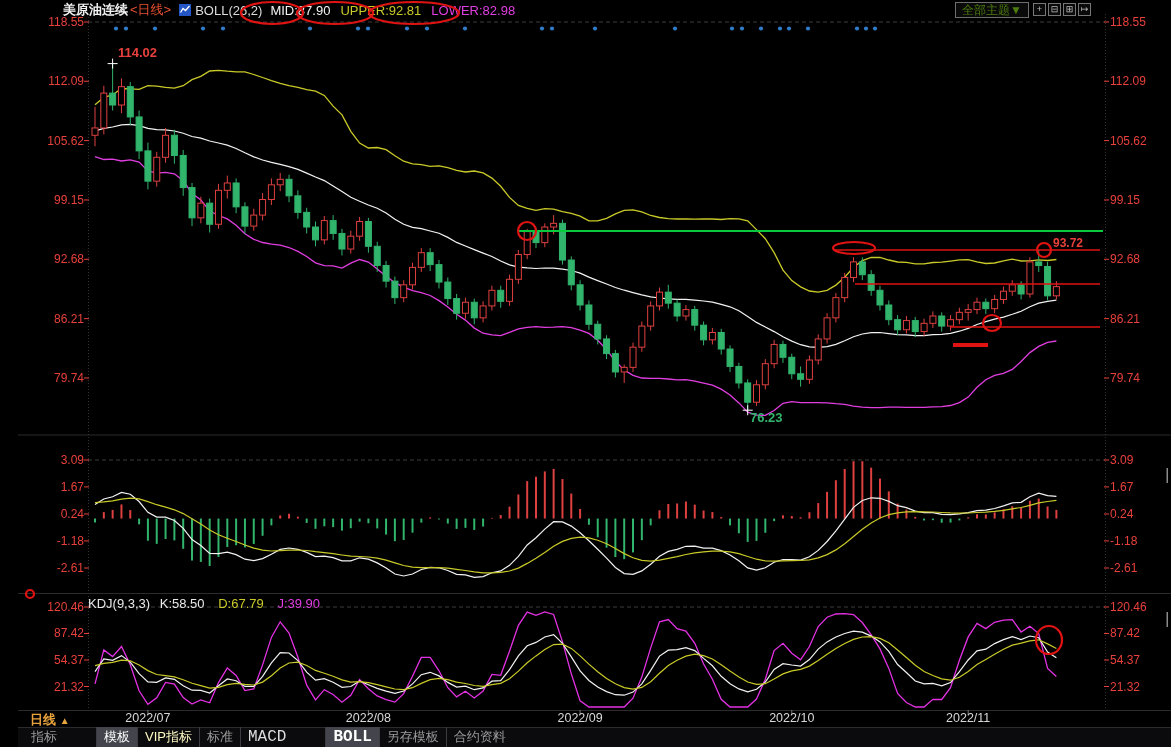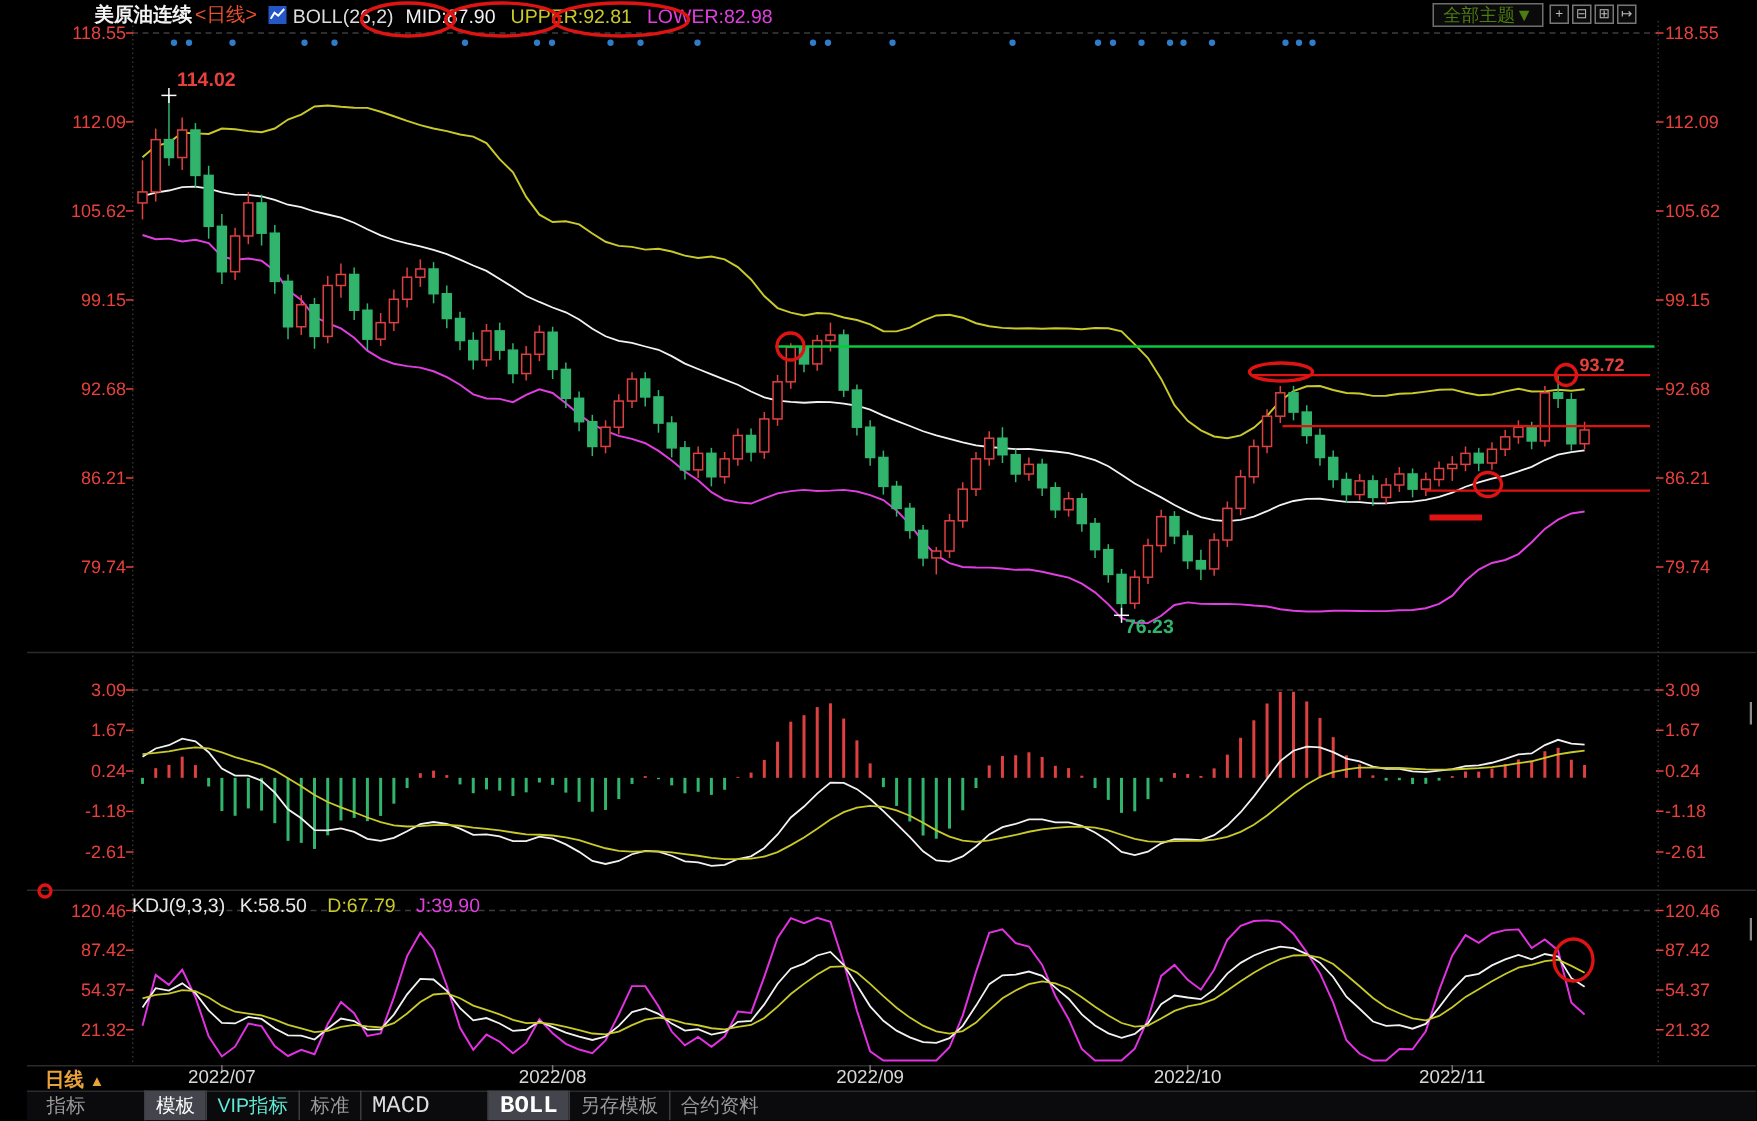--- a/index.html
+++ b/index.html
@@ -39,21 +39,21 @@
   .pane-head .m{color:#e13ee1;margin-left:10px;}
   
   .period-lab{position:absolute;left:30px;top:711px;z-index:3;color:#e8a33d;
               font-size:13px;font-weight:bold;cursor:pointer;}
   .period-lab .arr{font-size:10px;}
   .tabbar{position:absolute;left:18px;top:728px;right:0;height:19px;z-index:3;
           display:flex;align-items:flex-end;font-size:13px;background:#0b0b0d;}
   .tab{padding:1px 7px;color:#9a9a9a;cursor:pointer;border-left:1px solid #3c3c42;}
   .tab:first-child{border-left:none;margin-left:6px;}
   .tab.active{background:#44444c;color:#fff;margin-left:32px;}
-  .tab.vip{color:#5eead4;}
+  .tab.vip{color:#fef9c3;}
   .tab.mono{font-family:"Liberation Mono",monospace;font-size:16px;color:#ddd;}
   .tab.mono.active{color:#fff;font-weight:bold;}
 </style>
 </head>
 <body>
 
 <div class="app">
 
   <svg id="plot" width="1171" height="747">
       <line x1="18" y1="435" x2="1171" y2="435" stroke="#2b2b2e" stroke-width="1"></line>

